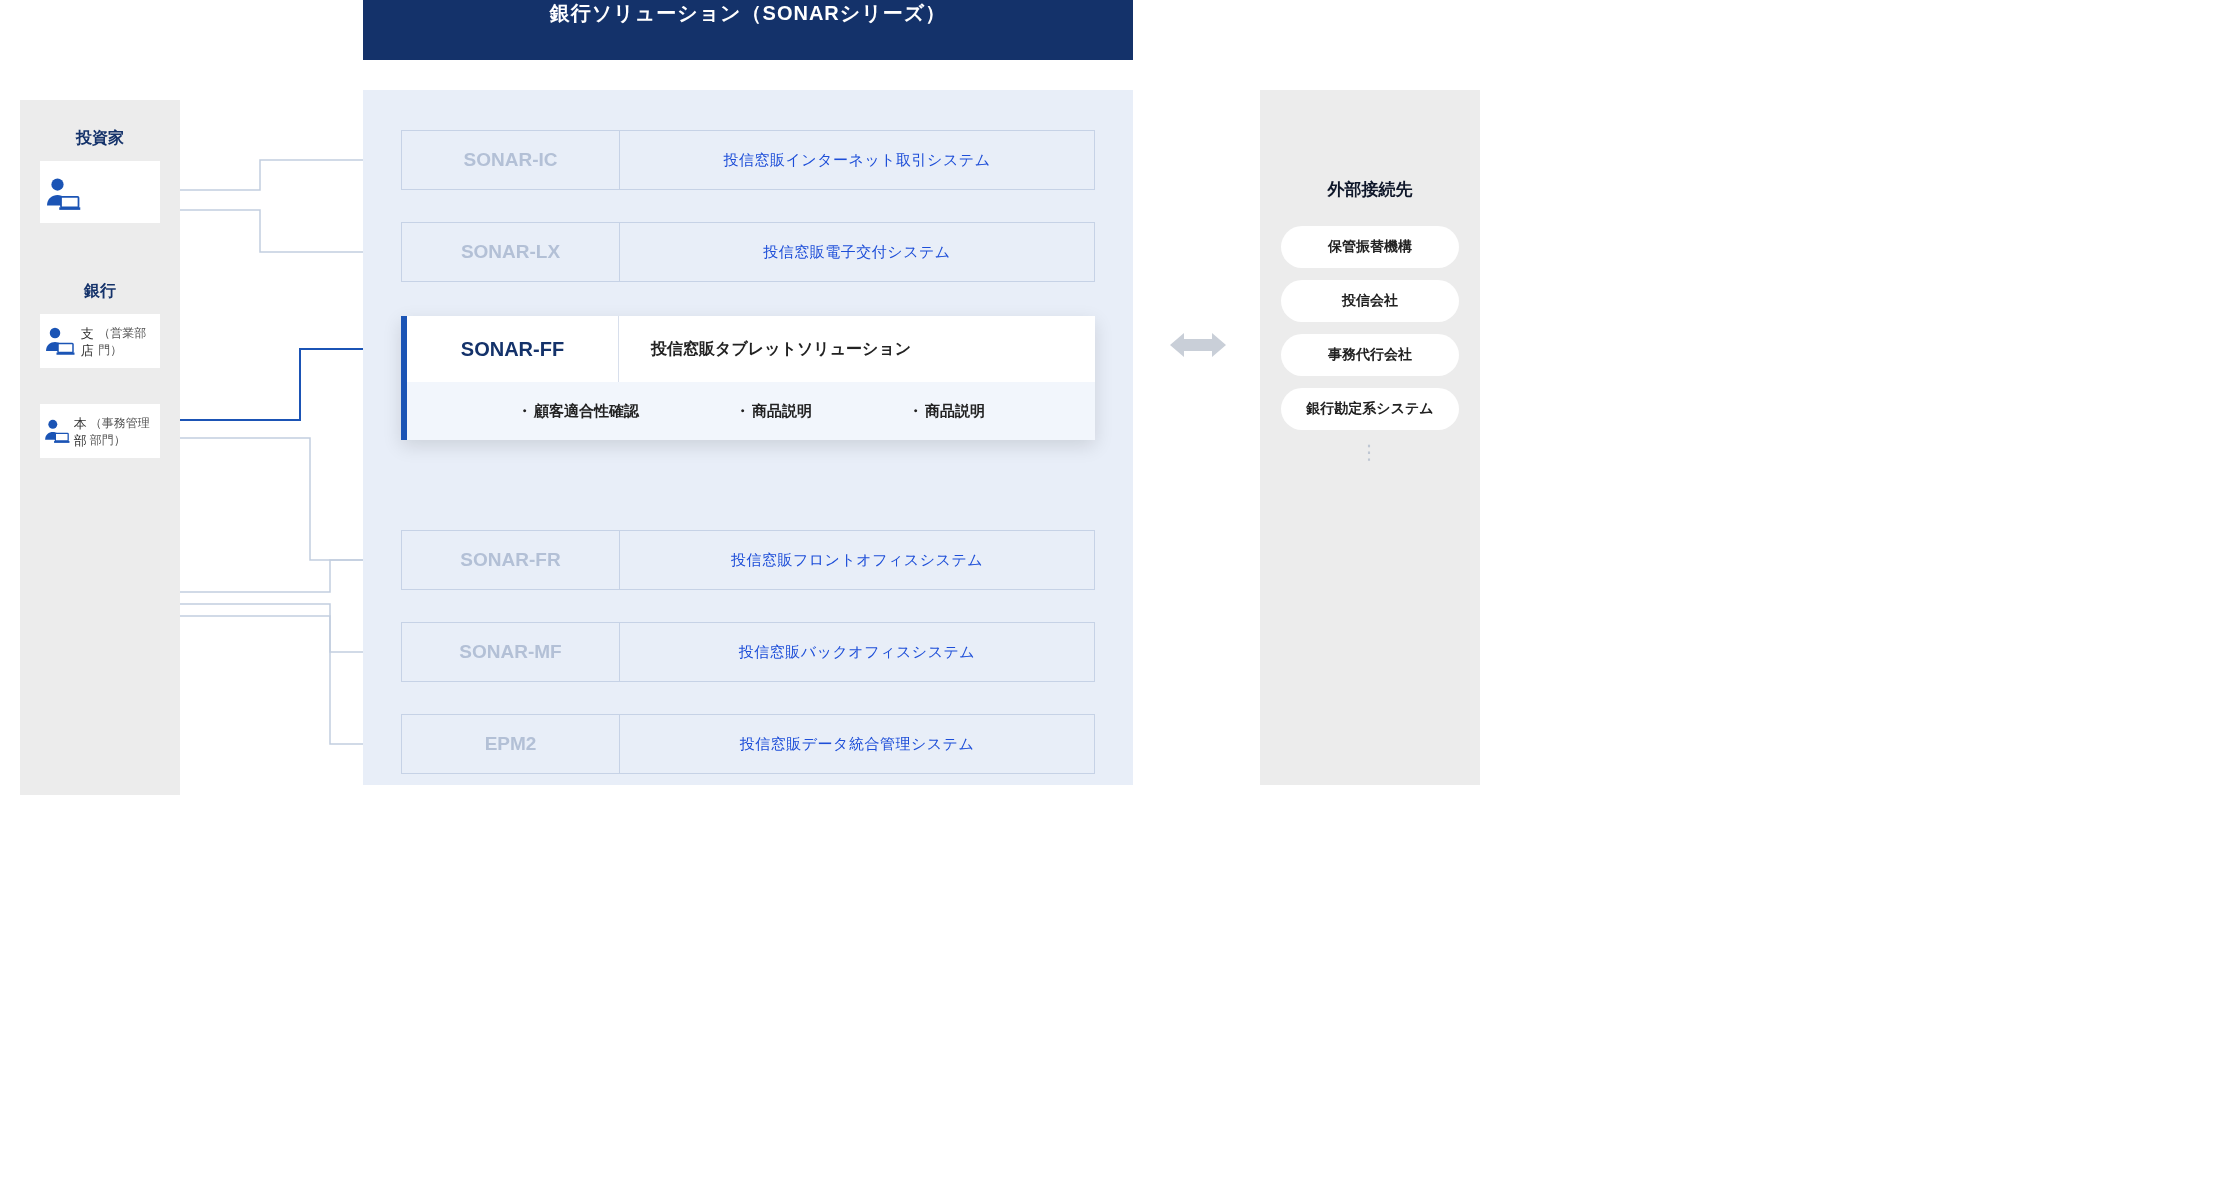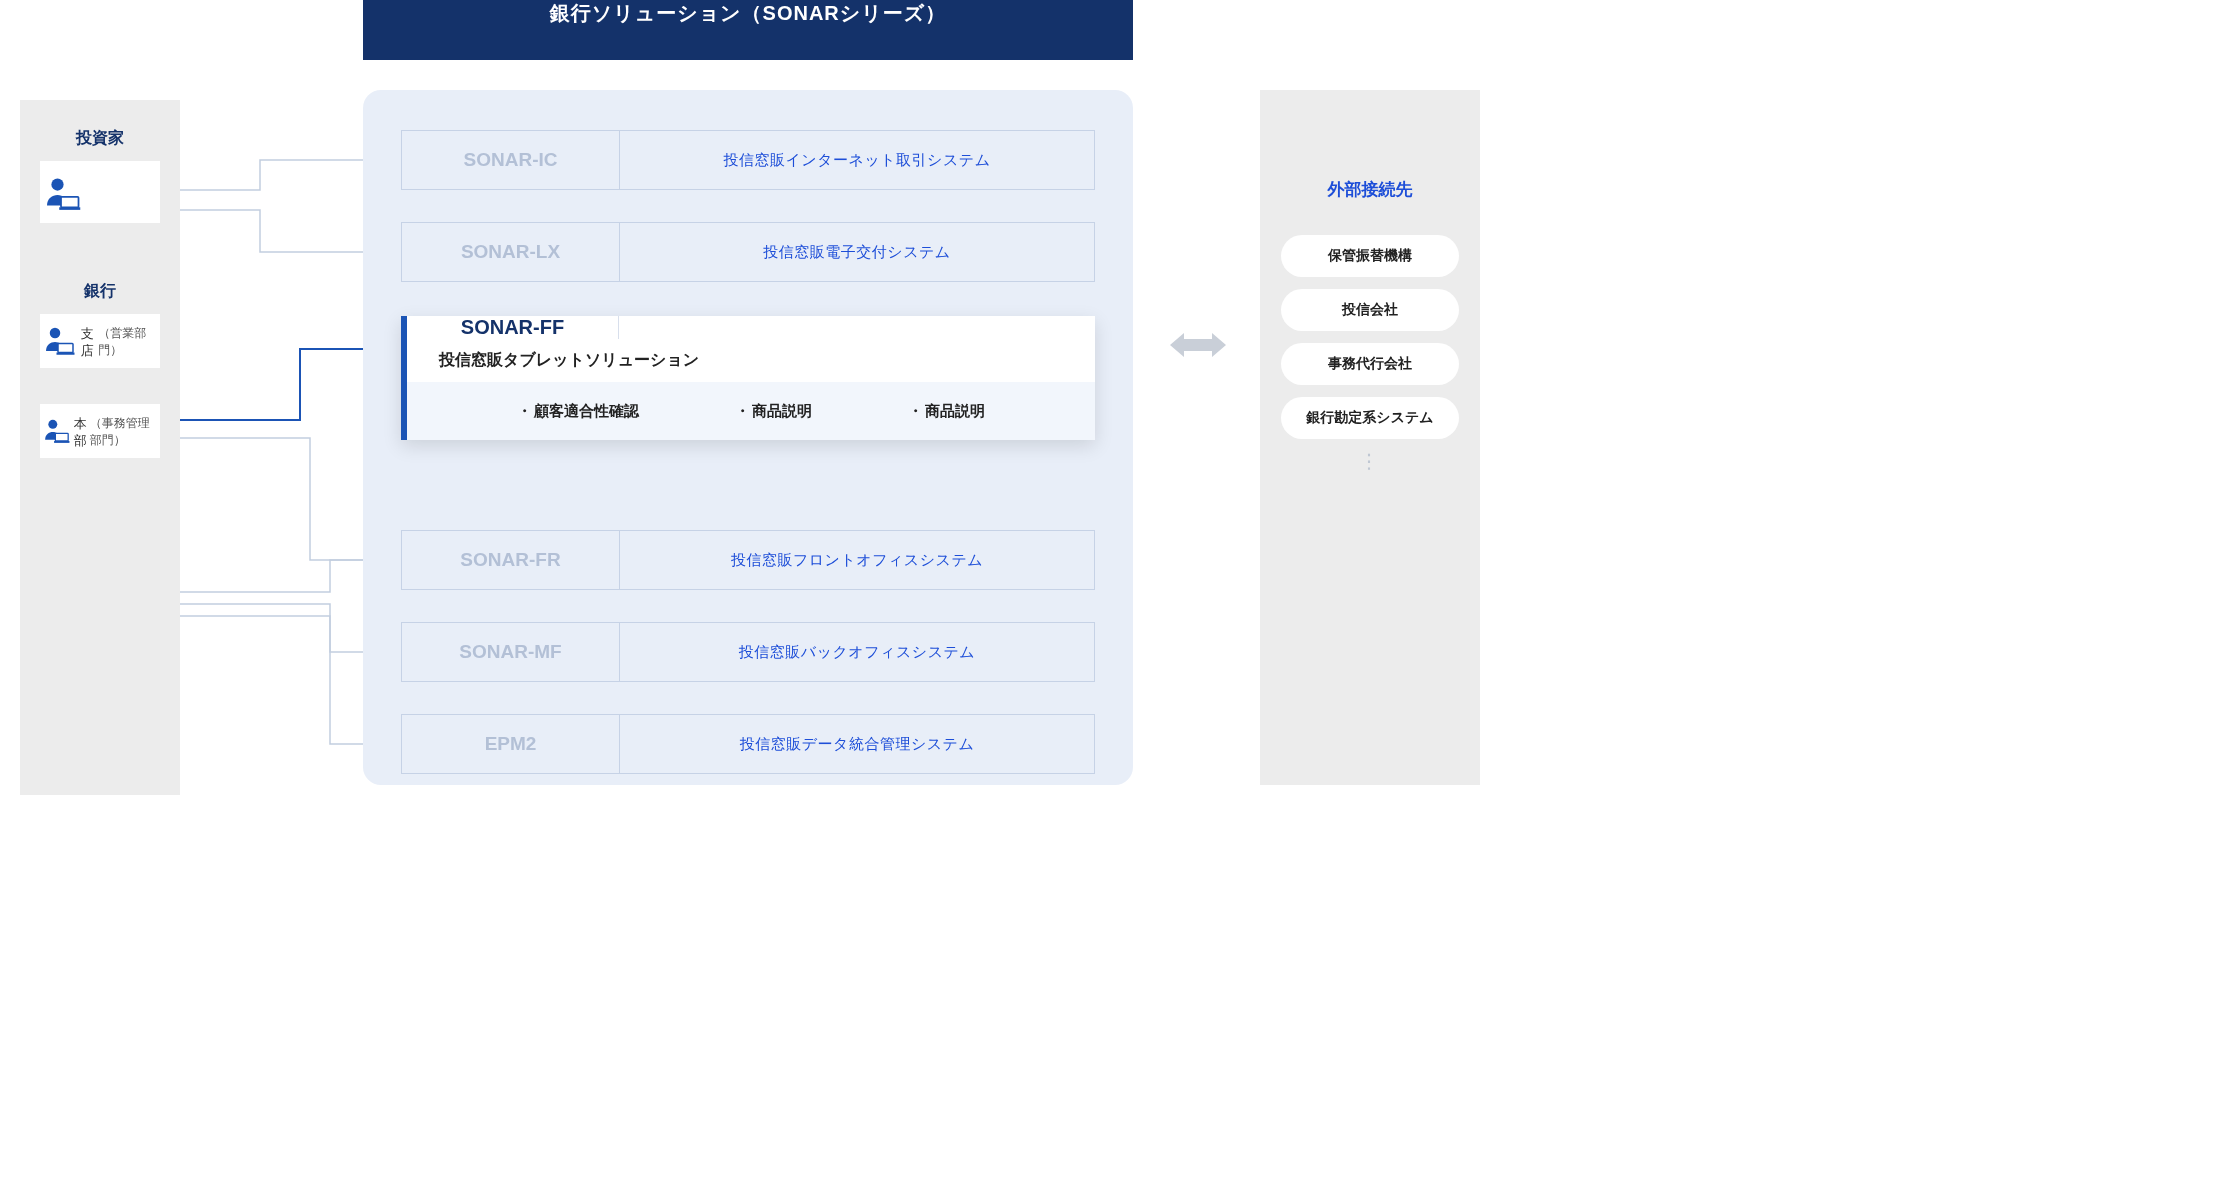--- a/index.html
+++ b/index.html
@@ -22,21 +22,20 @@
 
   
   .center-header {
     position: absolute; left: 363px; top: 0; width: 770px; height: 60px;
     background: #14326A; color: #fff; font-size: 20px; font-weight: 700;
     display: flex; justify-content: center; letter-spacing: 1px;
   }
   .center-body {
     position: absolute; left: 363px; top: 90px; width: 770px; height: 695px;
     background: #E8EEF8;
-    border-radius: 18px;
   }
 
   .product-row {
     position: absolute; left: 38px; width: 694px; height: 60px;
     border: 1px solid #C6D2E6; background: transparent;
     display: flex; align-items: stretch;
   }
   .product-row .code {
     width: 218px; display: flex; align-items: center; justify-content: center;
     font-size: 19px; font-weight: 700; color: #B3C0D6;
@@ -51,21 +50,21 @@
   .row-fr { top: 440px; }
   .row-mf { top: 532px; }
   .row-epm { top: 624px; }
 
   
   .ff-block {
     position: absolute; left: 38px; top: 226px; width: 694px;
     background: #fff; border-left: 6px solid #1B54B5;
     box-shadow: 0 6px 18px rgba(0,0,0,0.12);
   }
-  .ff-top { display: flex; height: 66px; align-items: stretch; flex-direction: column; }
+  .ff-top { display: flex; height: 66px; align-items: stretch; }
   .ff-top .code {
     width: 212px; display: flex; align-items: center; justify-content: center;
     font-size: 20px; font-weight: 800; color: #14326A;
     border-right: 1px solid #D8DFEC;
   }
   .ff-top .desc {
     flex: 1; display: flex; align-items: center; padding-left: 32px;
     font-size: 16px; font-weight: 600; color: #222;
   }
   .ff-bottom {
@@ -73,21 +72,21 @@
     display: flex; align-items: center; justify-content: center; gap: 96px;
   }
   .ff-bullet { font-size: 15px; font-weight: 700; color: #222; }
   .ff-bullet::before { content: "・"; margin-right: 2px; }
 
   
   .right-col {
     position: absolute; right: 20px; top: 90px; width: 220px; height: 695px;
     background: #ECECEC; display: flex; flex-direction: column; align-items: center;
   }
-  .right-title { font-size: 17px; font-weight: 700; color: #1d4ed8; margin-top: 88px; margin-bottom: 28px; }
+  .right-title { font-size: 17px; font-weight: 700; color: #0f172a; margin-top: 88px; margin-bottom: 19px; }
   .pill {
     background: #fff; border-radius: 24px; width: 178px; height: 42px;
     display: flex; align-items: center; justify-content: center;
     font-size: 14px; font-weight: 600; color: #222; margin: 6px 0;
   }
   .vdots { color: #BFC7D3; font-size: 20px; margin-top: 4px; letter-spacing: 2px; }
 
   
   .dbl-arrow {
     position: absolute; left: 1170px; top: 325px; width: 56px; height: 40px;

